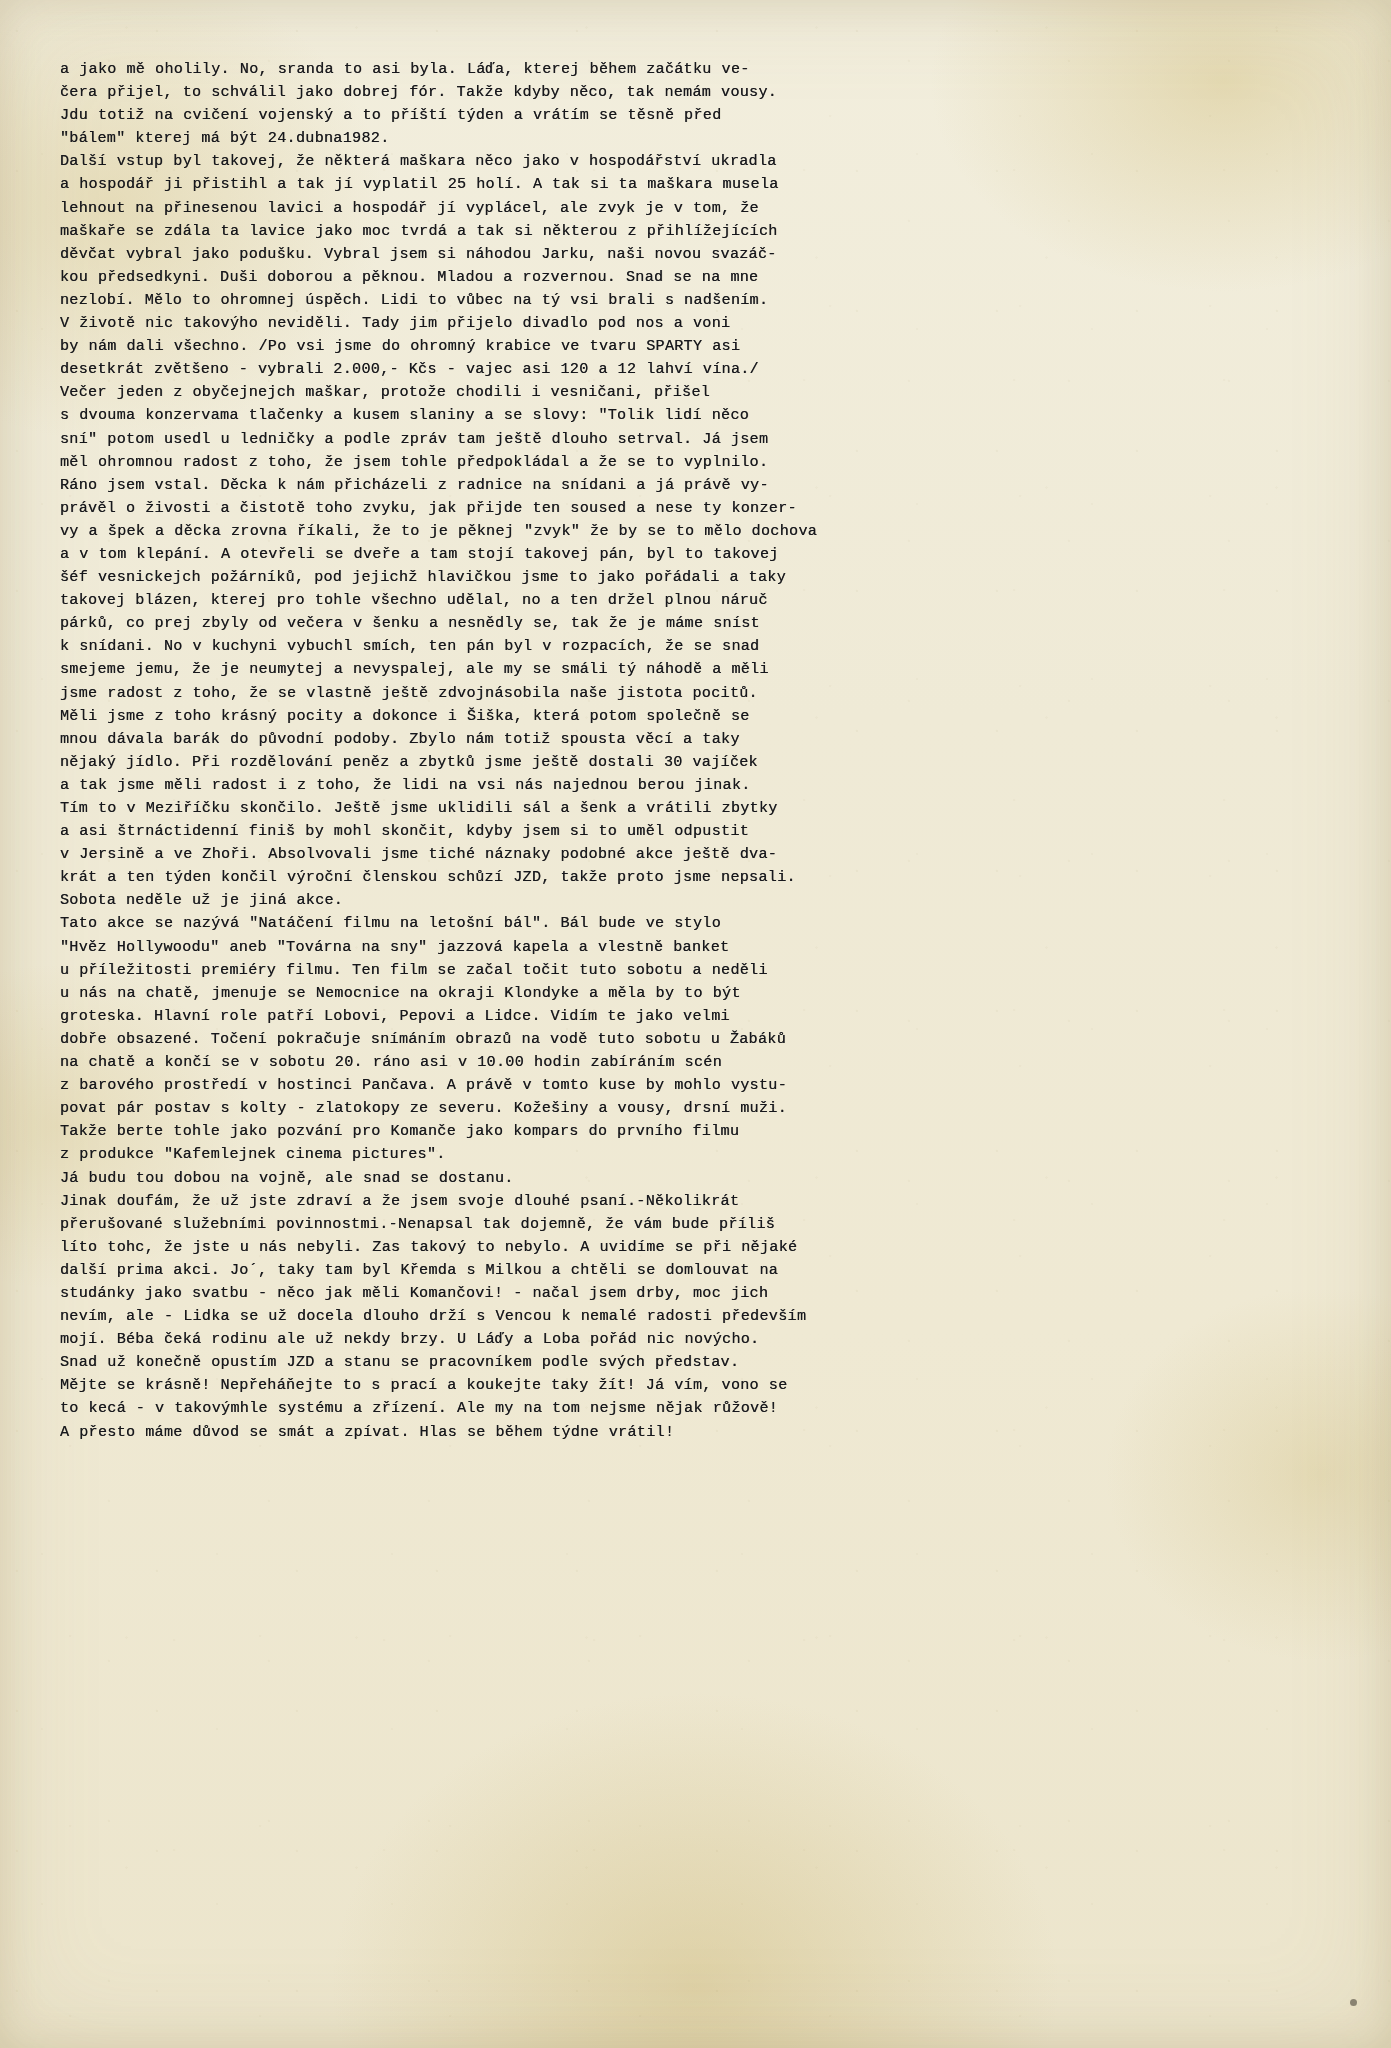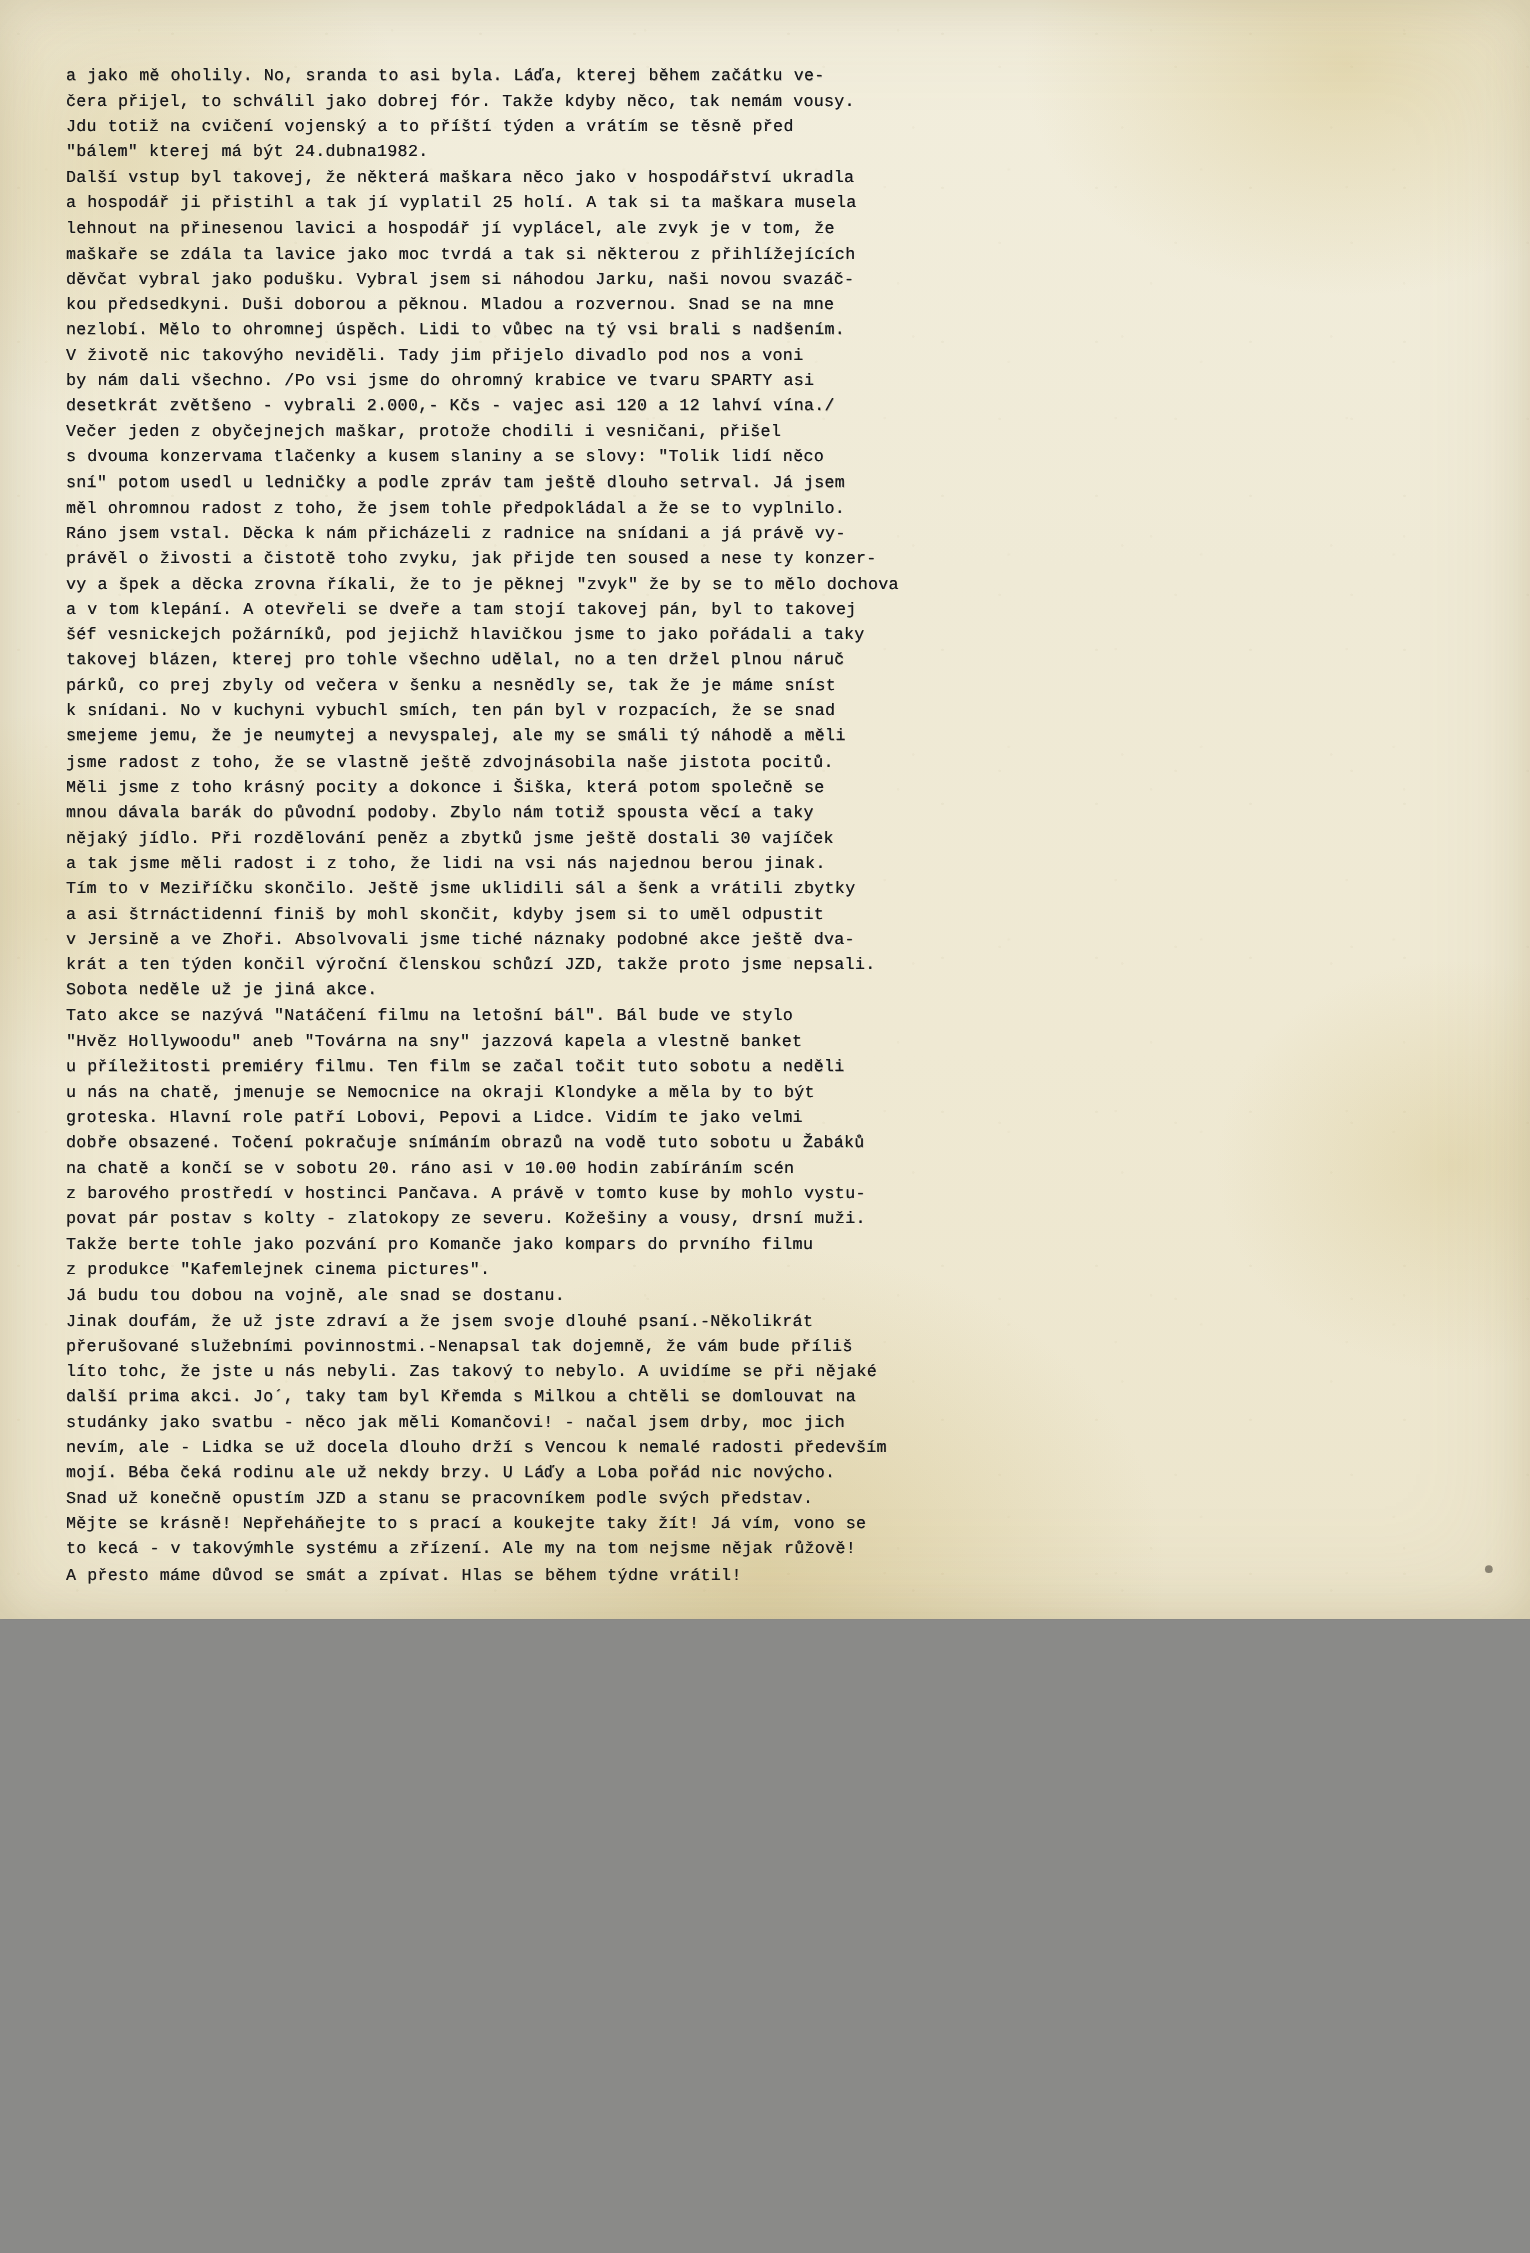--- a/index.html
+++ b/index.html
@@ -4,21 +4,21 @@
 <title>Scanned typewritten letter</title>
 <style>
   html, body {
     margin: 0;
     padding: 0;
     background: #8a8a88;
   }
   .page {
     position: relative;
     width: 1391px;
-    height: 1472px;
+    height: 2048px;
     margin: 0 auto;
     background:
       radial-gradient(ellipse 420px 300px at 88% 4%, rgba(208,188,120,0.42) 0%, rgba(208,188,120,0.0) 70%),
       radial-gradient(ellipse 380px 330px at 8% 10%, rgba(206,186,118,0.34) 0%, rgba(206,186,118,0.0) 72%),
       radial-gradient(ellipse 520px 420px at 50% 97%, rgba(200,178,108,0.40) 0%, rgba(200,178,108,0.0) 70%),
       radial-gradient(ellipse 300px 260px at 95% 72%, rgba(202,182,112,0.30) 0%, rgba(202,182,112,0.0) 72%),
       radial-gradient(ellipse 260px 220px at 4% 55%, rgba(204,184,116,0.26) 0%, rgba(204,184,116,0.0) 74%),
       linear-gradient(180deg, #f2eedd 0%, #efead6 35%, #efe9d3 65%, #ece5cc 100%);
     overflow: hidden;
     box-shadow: 0 0 3px rgba(0,0,0,0.5);

